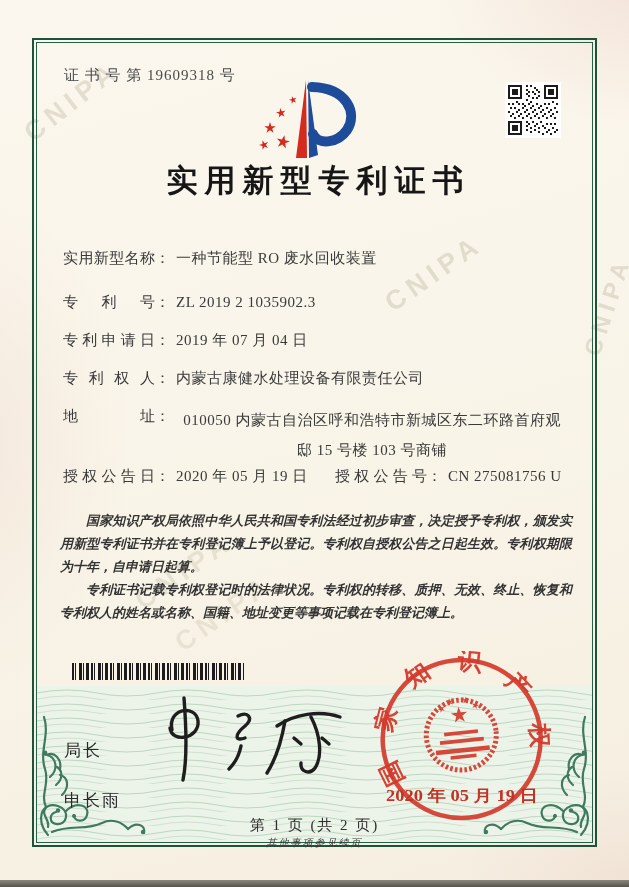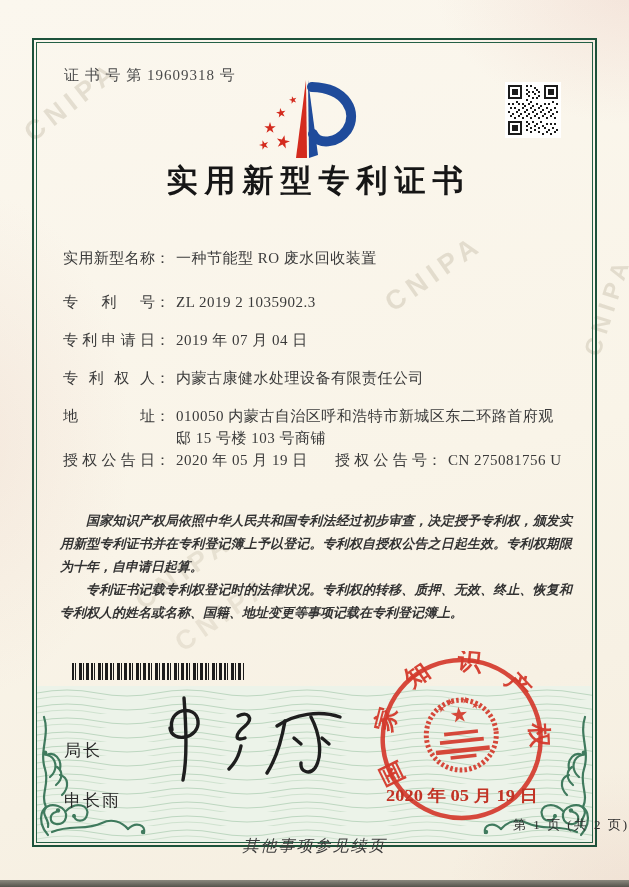--- a/index.html
+++ b/index.html
@@ -36,46 +36,46 @@
     font-size:31px; font-weight:bold; letter-spacing:7px; color:#161616;padding-left:8px; }
   
   .fields { position:absolute; left:63px; top:240px; width:508px; padding-top:7px;
     font-size:15px; color:#3a3a3a; }
   .frow { line-height:22px; white-space:nowrap; position:relative; }
   .frow.mb-lg { margin-bottom:22px; }
   .frow.mb { margin-bottom:16px; }
   .flabel { display:inline-block; width:92px; text-align:justify; text-align-last:justify;
     vertical-align:top; }
   .fcolon { display:inline-block; vertical-align:top; }
-  .fvalue { display:inline-block; vertical-align:top; margin-left:6px; letter-spacing:.5px; }
-  .fvalue.wrap { white-space:normal; width:392px; line-height:22px; }
+  .fvalue { display:inline-block; vertical-align:top; margin-left:6px; letter-spacing:.5px;text-align:center; }
+  .fvalue.wrap { white-space:normal; width:392px; line-height:30px; }
   .grant2 { position:absolute; left:272px; top:0; }
   
   .paras { position:absolute; left:60px; top:509px; width:512px;
     font-style:italic; font-size:13px; line-height:23px; color:#333;
     text-align:justify;font-weight:bold; }
   .paras p { text-indent:2em; }
   
   .barcode { position:absolute; left:72px; top:663px; width:172px; height:17px;
     background:repeating-linear-gradient(90deg,
       #1c1c1c 0 2px, transparent 2px 3px,
       #1c1c1c 3px 4px, transparent 4px 7px,
       #1c1c1c 7px 10px, transparent 10px 11px,
       #1c1c1c 11px 12px, transparent 12px 14px,
       #1c1c1c 14px 17px, transparent 17px 19px); }
   .director { position:absolute; left:64px; top:712px;
     font-family:"Liberation Sans","DejaVu Sans",sans-serif;
     font-size:17px; color:#2a2a2a; letter-spacing:2px; }
   .director div { margin-bottom:14px;margin-top:27px; }
   .signature { position:absolute; left:142px; top:686px; width:215px; height:108px; }
   .seal { position:absolute; left:371px; top:651px; width:182px; height:182px; }
-  .page-no { position:absolute; left:0; width:100%; top:816px; text-align:right;
-    font-size:13px; color:#2e2e2e; letter-spacing:2px; }
+  .page-no { position:absolute; left:0; width:100%; top:816px; text-align:center;
+    font-size:15px; color:#2e2e2e; letter-spacing:2px; }
   .footer-note { position:absolute; left:0; width:100%; top:836px; text-align:center;
-    font-size:16px; font-style:italic; color:#3c3c3c; letter-spacing:2px; }
+    font-size:10px; font-style:italic; color:#3c3c3c; letter-spacing:2px; }
 </style>
 </head>
 <body>
 
 <div class="page">
 
   <svg width="0" height="0" style="position:absolute">
     <defs>
       <path id="star5" d="M0,-1 L0.2245,-0.309 L0.9511,-0.309 L0.3633,0.118 L0.5878,0.809 L0,0.382 L-0.5878,0.809 L-0.3633,0.118 L-0.9511,-0.309 L-0.2245,-0.309 Z"></path>
       <g id="flourish" fill="none" stroke="#2e6e4f" stroke-width="2.2" stroke-linecap="round">

